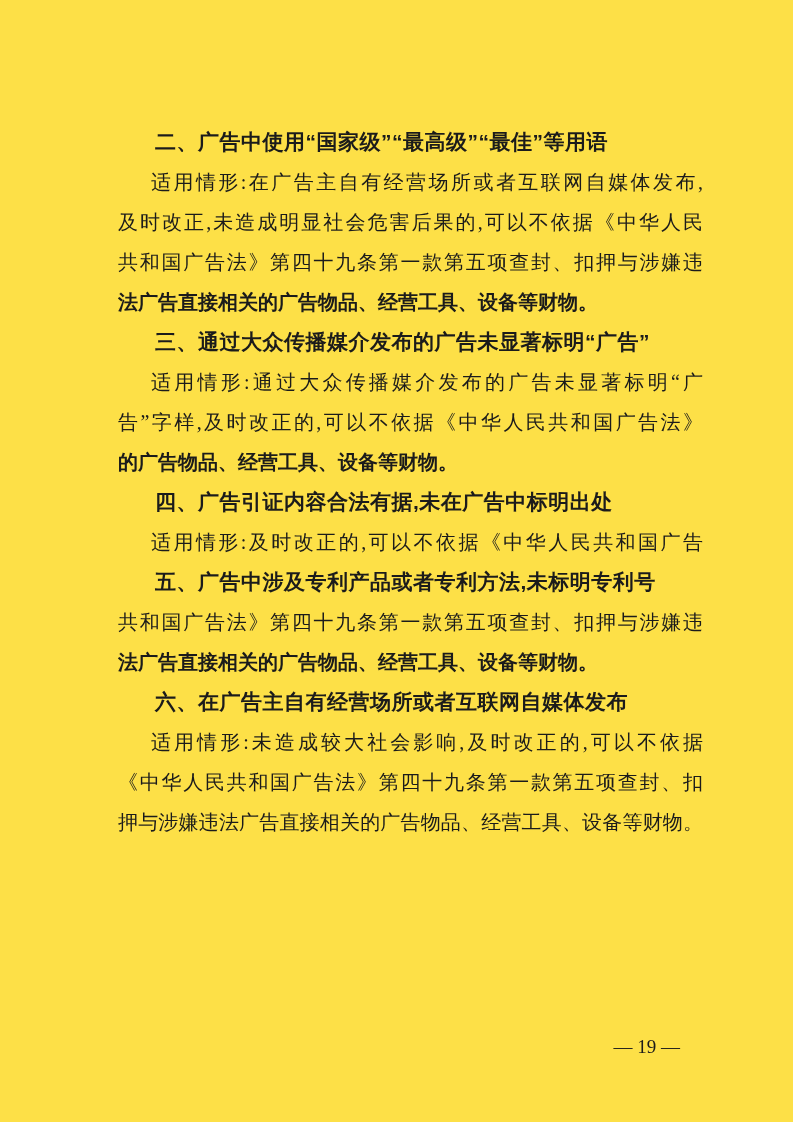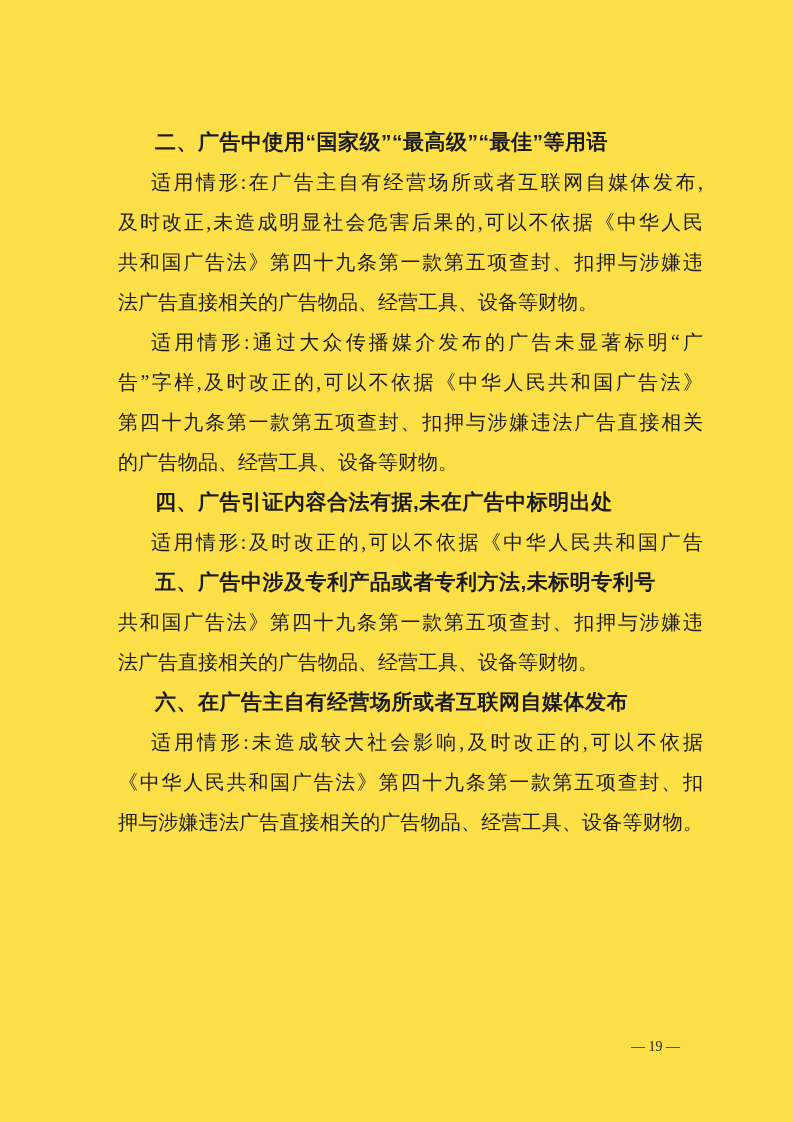--- a/index.html
+++ b/index.html
@@ -39,51 +39,52 @@
     font-size: 20px;
     text-align: justify;
     text-align-last: justify;
     overflow: hidden;
   }
   .bline.first {
     text-indent: 33px;
   }
   .bline.last {
     text-align-last: left;
+    font-weight: bold;
   }
   .footer {
     position: absolute;
     top: 1027px;
     left: 0;
     width: 100%;
     height: 40px;
     line-height: 40px;
     text-align: right;
     padding-right: 113px;
     box-sizing: border-box;
-    font-size: 14px;
+    font-size: 19px;
     font-family: "Liberation Serif", serif;
     color: #1b1b1b;
   }
 </style>
 </head>
 <body>
 
 <div class="page">
   <div class="content">
 
     <div class="heading">二、广告中使用“国家级”“最高级”“最佳”等用语</div>
     <div class="bline first">适用情形:在广告主自有经营场所或者互联网自媒体发布,</div>
     <div class="bline">及时改正,未造成明显社会危害后果的,可以不依据《中华人民</div>
     <div class="bline">共和国广告法》第四十九条第一款第五项查封、扣押与涉嫌违</div>
     <div class="bline last">法广告直接相关的广告物品、经营工具、设备等财物。</div>
 
+    <div class="heading">三、通过大众传播媒介发布的广告未显著标明“广告”</div>
     <div class="bline first">适用情形:通过大众传播媒介发布的广告未显著标明“广</div>
     <div class="bline">告”字样,及时改正的,可以不依据《中华人民共和国广告法》</div>
-    <div class="bline">第四十九条第一款第五项查封、扣押与涉嫌违法广告直接相关</div>
     <div class="bline last">的广告物品、经营工具、设备等财物。</div>
 
     <div class="heading">四、广告引证内容合法有据,未在广告中标明出处</div>
     <div class="bline first">适用情形:及时改正的,可以不依据《中华人民共和国广告</div>
 
     <div class="heading">五、广告中涉及专利产品或者专利方法,未标明专利号</div>
     <div class="bline">共和国广告法》第四十九条第一款第五项查封、扣押与涉嫌违</div>
     <div class="bline last">法广告直接相关的广告物品、经营工具、设备等财物。</div>
 
     <div class="heading">六、在广告主自有经营场所或者互联网自媒体发布</div>

